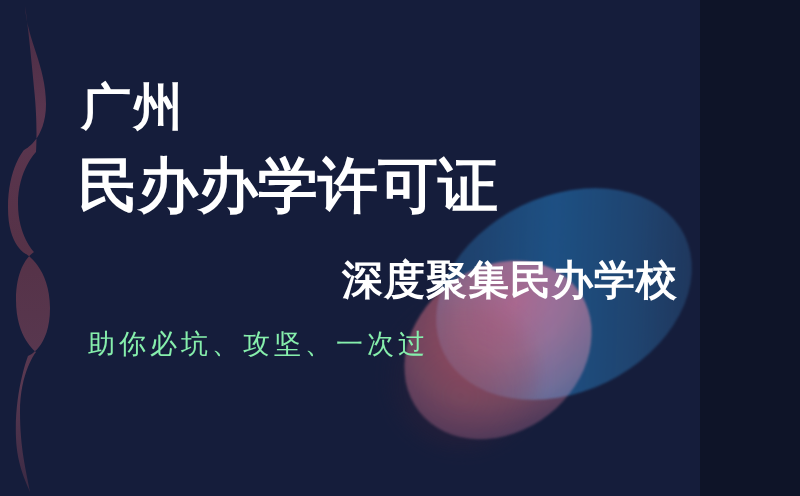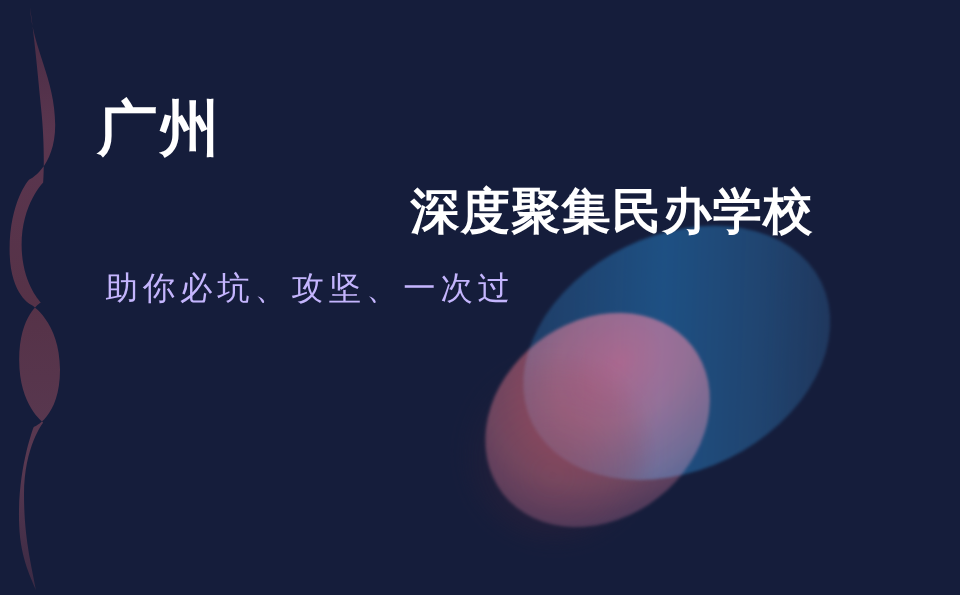--- a/index.html
+++ b/index.html
@@ -6,21 +6,21 @@
     margin: 0;
     padding: 0;
     background: #0e1428;
   }
   body {
     font-family: "Liberation Sans", "DejaVu Sans", sans-serif;
   }
 
   #banner {
     position: relative;
-    width: 800px;
+    width: 700px;
     height: 496px;
     overflow: hidden;
     background: #151d3b;
   }
 
   
   .deco-layer {
     position: absolute;
     inset: 0;
     overflow: hidden;
@@ -122,21 +122,21 @@
     font-weight: 700;
     font-size: 41px;
     line-height: 1;
     letter-spacing: 1px;
     white-space: nowrap;
     margin: 0 0 30px 2px;
     text-align: right;
   }
 
   .tagline {
-    color: #c4b5fd;
+    color: #86efac;
     font-family: "Liberation Sans", "DejaVu Sans", sans-serif;
     font-weight: 400;
     font-size: 27px;
     line-height: 1;
     letter-spacing: 4px;
     white-space: nowrap;
     margin: 0 0 2px 10px;
   }
 </style>
 </head>
@@ -177,17 +177,18 @@
                C 18,170 36,152 36,152
                C 36,152 38,124 34,88
                C 31,56 28,26 25,6
                Z" fill="url(#ribbonGrad)" opacity="0.95"></path>
     </svg>
 
   </div>
 
   <div class="copy">
     <div class="title-line title-1">广州</div>
+    <div class="title-line title-2">民办办学许可证</div>
     <div class="subtitle">深度聚集民办学校</div>
     <div class="tagline">助你必坑、攻坚、一次过</div>
   </div>
 
 </div>
 
 </body></html>

